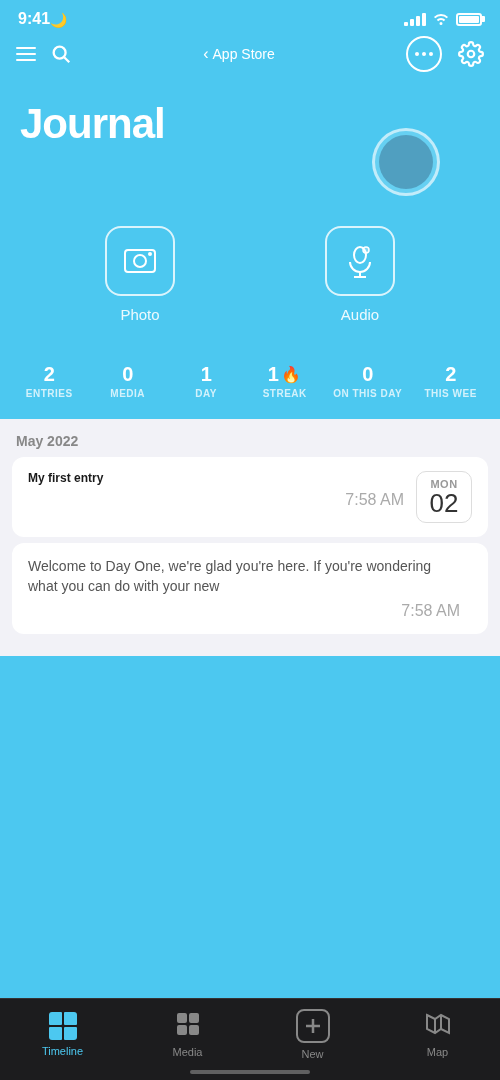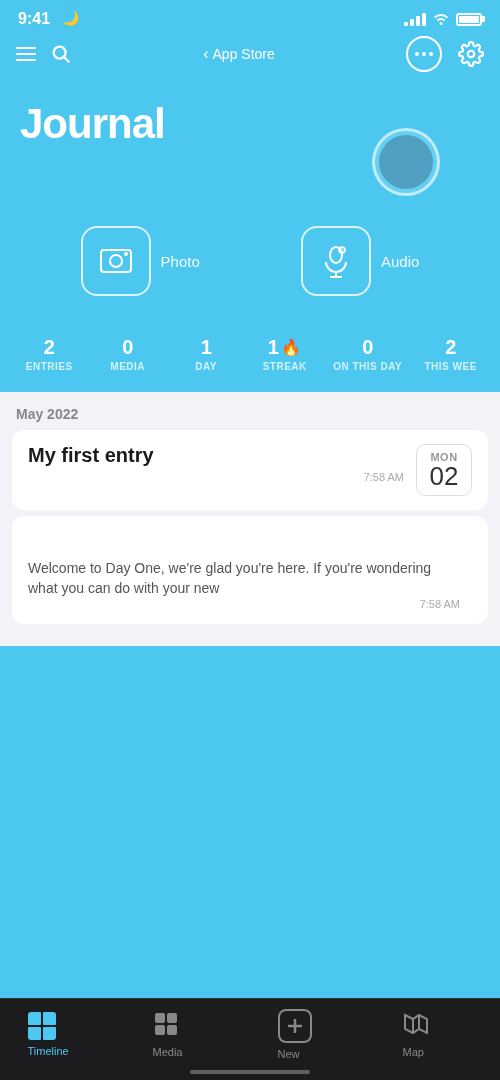--- a/index.html
+++ b/index.html
@@ -15,21 +15,21 @@
     
     .status-bar {
       display: flex;
       justify-content: space-between;
       align-items: center;
       padding: 10px 18px 4px;
       color: white;
       font-size: 14px;
       font-weight: 600;
     }
-    .status-left { display: flex; align-items: flex-start; gap: 12px; }
+    .status-left { display: flex; align-items: flex-end; gap: 0; }
     .status-time { font-size: 16px; font-weight: 700; }
     .status-right { display: flex; align-items: center; gap: 6px; }
     .signal-bars { display: flex; align-items: flex-end; gap: 2px; }
     .signal-bar { background: white; border-radius: 1px; width: 4px; }
     .wifi-icon { font-size: 14px; }
     .battery-icon {
       display: inline-flex; align-items: center;
       border: 2px solid white; border-radius: 3px;
       width: 26px; height: 13px; position: relative; padding: 1px;
     }
@@ -106,21 +106,21 @@
     }
 
     
     .entry-types {
       display: flex;
       justify-content: space-around;
       padding: 20px 30px 10px;
     }
     .entry-type {
       display: flex;
-      flex-direction: row;
+      flex-direction: column;
       align-items: center;
       gap: 10px;
       color: white;
     }
     .entry-type-icon {
       width: 70px; height: 70px;
       border: 2.5px solid rgba(255,255,255,0.8);
       border-radius: 16px;
       display: flex; align-items: center; justify-content: center;
     }
@@ -176,36 +176,35 @@
       margin: 0 12px 2px;
       border-radius: 12px;
       padding: 14px 16px;
       display: flex;
       justify-content: space-between;
       align-items: flex-start;
       min-height: 80px;
     }
     .entry-content { flex: 1; padding-right: 12px; }
     .entry-title {
-      font-size: 20px;
+      font-size: 12px;
       font-weight: 700;
       color: #1a1a1a;
       margin-bottom: 4px;
     }
     .entry-preview {
       font-size: 14px;
       color: #555;
       line-height: 1.4;
-      margin-top: 29px;
     }
     .entry-time {
-      font-size: 11px;
+      font-size: 16px;
       color: #aaa;
       text-align: right;
-      margin-top: 0;
+      margin-top: 6px;
     }
     .entry-date-badge {
       display: flex;
       flex-direction: column;
       align-items: center;
       border: 1.5px solid #ddd;
       border-radius: 10px;
       padding: 6px 12px;
       min-width: 56px;
     }
@@ -233,20 +232,21 @@
       background: #1C1C1E;
       display: flex;
       justify-content: space-around;
       align-items: center;
       padding: 10px 0 20px;
       border-top: 1px solid #333;
     }
     .tab-item {
       display: flex;
       flex-direction: column;
+      align-items: center;
       gap: 5px;
       cursor: pointer;
       min-width: 70px;
     }
     .tab-label {
       font-size: 11px;
       color: #888;
     }
     .tab-label.active { color: #4CC8F0; }
     .tab-new-icon {

